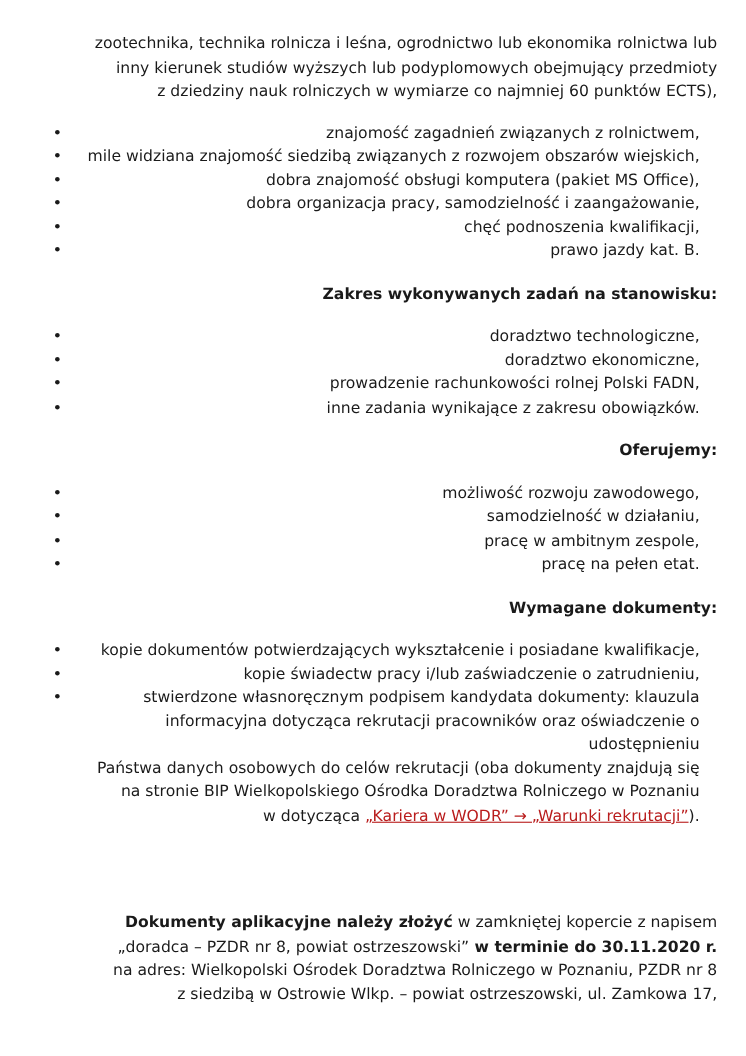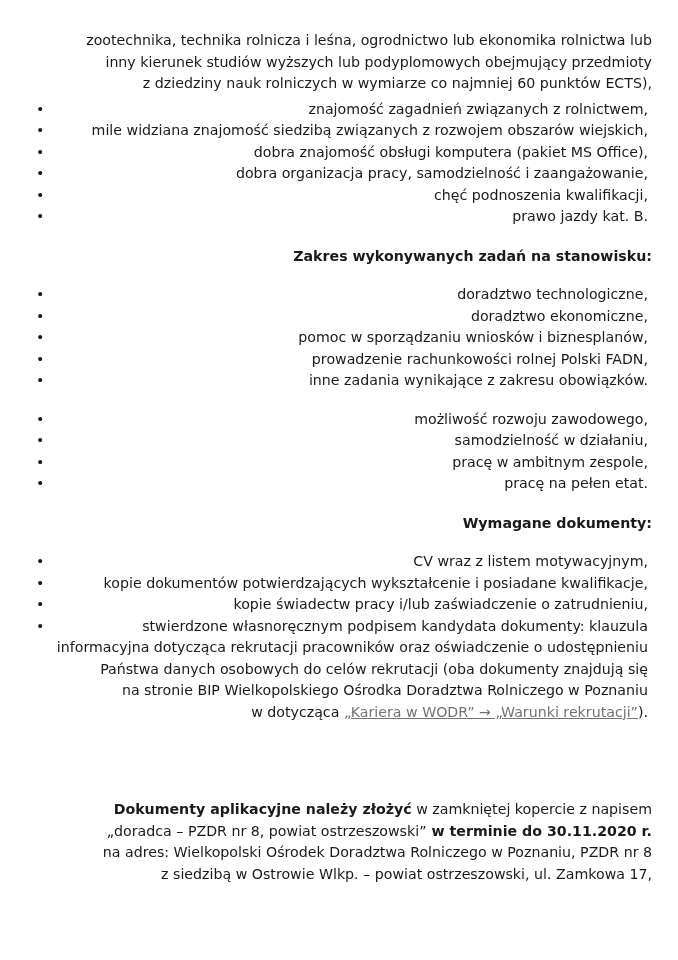--- a/index.html
+++ b/index.html
@@ -4,21 +4,21 @@
   <style>
     html, body { margin: 0; padding: 0; background: #ffffff; }
     body {
       width: 678px; height: 960px; overflow: hidden;
       font-family: "DejaVu Sans", sans-serif;
       font-size: 14.2px; color: #1a1a1a;
       position: relative;
     }
     .page { position: absolute; left: 32px; top: 30px; width: 620px; text-align: right; }
     .cont { margin-left: 13px; line-height: 21.5px; }
-    ul { list-style: none; margin: 4px; padding: 0; }
+    ul { list-style: none; margin: 16px; padding: 0; }
     li { position: relative; padding-left: 13px; line-height: 21.5px; }
     li::before {
       content: "•"; position: absolute; left: 0; top: 0;
     }
     h3 { font-size: 14.2px; font-weight: bold; margin: 0; line-height: 21.5px; }
     .gap-h { margin-top: 18px; }
     .gap-l { margin-top: 17px; }
     a.lnk { color: #1a0dab; text-decoration: underline; }
     .final { margin-top: 76px; line-height: 21.5px; }
     b { font-weight: bold; }
@@ -39,43 +39,42 @@
     <li>dobra znajomość obsługi komputera (pakiet MS Office),</li>
     <li>dobra organizacja pracy, samodzielność i zaangażowanie,</li>
     <li>chęć podnoszenia kwalifikacji,</li>
     <li>prawo jazdy kat. B.</li>
   </ul>
 
   <h3 class="gap-h">Zakres wykonywanych zadań na stanowisku:</h3>
   <ul class="gap-l">
     <li>doradztwo technologiczne,</li>
     <li>doradztwo ekonomiczne,</li>
-    <li>pomoc w sporządzaniu wniosków i biznesplanów,</li>
     <li>prowadzenie rachunkowości rolnej Polski FADN,</li>
     <li>inne zadania wynikające z zakresu obowiązków.</li>
   </ul>
 
+  <h3 class="gap-h">Oferujemy:</h3>
   <ul class="gap-l">
     <li>możliwość rozwoju zawodowego,</li>
     <li>samodzielność w działaniu,</li>
     <li>pracę w ambitnym zespole,</li>
     <li>pracę na pełen etat.</li>
   </ul>
 
   <h3 class="gap-h">Wymagane dokumenty:</h3>
   <ul class="gap-l">
-    <li>CV wraz z listem motywacyjnym,</li>
     <li>kopie dokumentów potwierdzających wykształcenie i posiadane kwalifikacje,</li>
     <li>kopie świadectw pracy i/lub zaświadczenie o zatrudnieniu,</li>
     <li>
       <div>stwierdzone własnoręcznym podpisem kandydata dokumenty: klauzula</div>
       <div>informacyjna dotycząca rekrutacji pracowników oraz oświadczenie o udostępnieniu</div>
       <div>Państwa danych osobowych do celów rekrutacji (oba dokumenty znajdują się</div>
       <div>na stronie BIP Wielkopolskiego Ośrodka Doradztwa Rolniczego w Poznaniu</div>
-      <div><span>w dotycząca </span><a class="lnk" href="#" style="color: #737373;">„Kariera w WODR” → „Warunki rekrutacji”</a><span>).</span></div>
+      <div><span>w dotycząca </span><a class="lnk" href="#" style="color: #b91c1c;">„Kariera w WODR” → „Warunki rekrutacji”</a><span>).</span></div>
     </li>
   </ul>
 
   <div class="final">
     <div><b>Dokumenty aplikacyjne należy złożyć</b><span> w zamkniętej kopercie z napisem</span></div>
     <div><span>„doradca – PZDR nr 8, powiat ostrzeszowski”</span><b> w terminie do 30.11.2020 r.</b></div>
     <div>na adres: Wielkopolski Ośrodek Doradztwa Rolniczego w Poznaniu, PZDR nr 8</div>
     <div>z siedzibą w Ostrowie Wlkp. – powiat ostrzeszowski, ul. Zamkowa 17,</div>
   </div>
 

